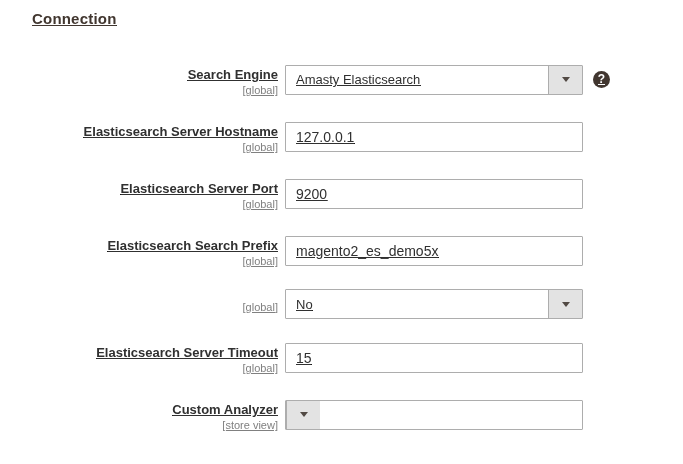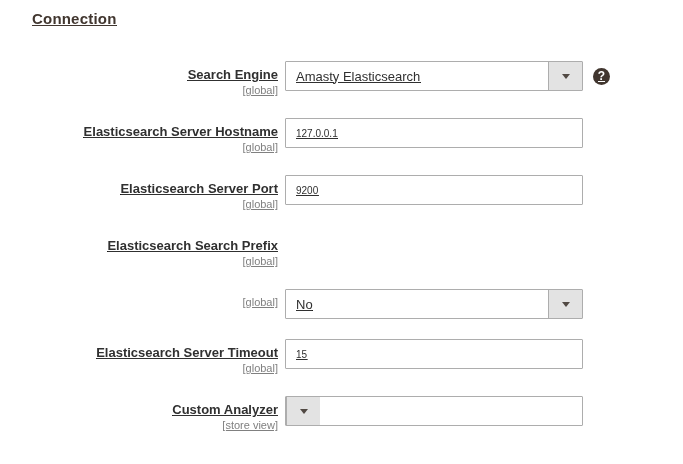--- a/index.html
+++ b/index.html
@@ -13,21 +13,21 @@
   .section-title {
     margin-left: 32px;
     font-size: 15px;
     font-weight: 700;
     letter-spacing: 0.2px;
     color: #41362f;
     margin-bottom: 34px;
   }
   .form-row {
     display: flex;
-    align-items: flex-start;
+    align-items: center;
     margin-bottom: 20px;
   }
   .label-cell {
     width: 278px;
     text-align: right;
     padding-top: 6px;
     margin-right: 7px;
     line-height: 1.25;
   }
   .field-label {
@@ -47,21 +47,21 @@
     display: flex;
     align-items: center;
   }
   .text-input {
     width: 298px;
     height: 30px;
     border: 1px solid #adadad;
     border-radius: 1px;
     background: #ffffff;
     font-family: "Liberation Sans", "DejaVu Sans", sans-serif;
-    font-size: 10px;
+    font-size: 14px;
     color: #303030;
     padding: 0 10px;
     outline: none;
   }
   .select-control {
     width: 298px;
     height: 30px;
     border: 1px solid #adadad;
     border-radius: 1px;
     background: #ffffff;
@@ -149,20 +149,23 @@
     <div class="field-cell">
       <input class="text-input" type="text" value="9200" style="">
     </div>
   </div>
 
   <div class="form-row">
     <div class="label-cell">
       <span class="field-label">Elasticsearch Search Prefix</span>
       <span class="scope-label">[global]</span>
     </div>
+    <div class="field-cell">
+      <input class="text-input" type="text" value="magento2_es_demo5x" style="">
+    </div>
   </div>
 
   <div class="form-row">
     <div class="label-cell">
       <span class="scope-label">[global]</span>
     </div>
     <div class="field-cell">
       <div class="select-control">
         <span class="select-value">No</span>
         <span class="select-caret-box">

